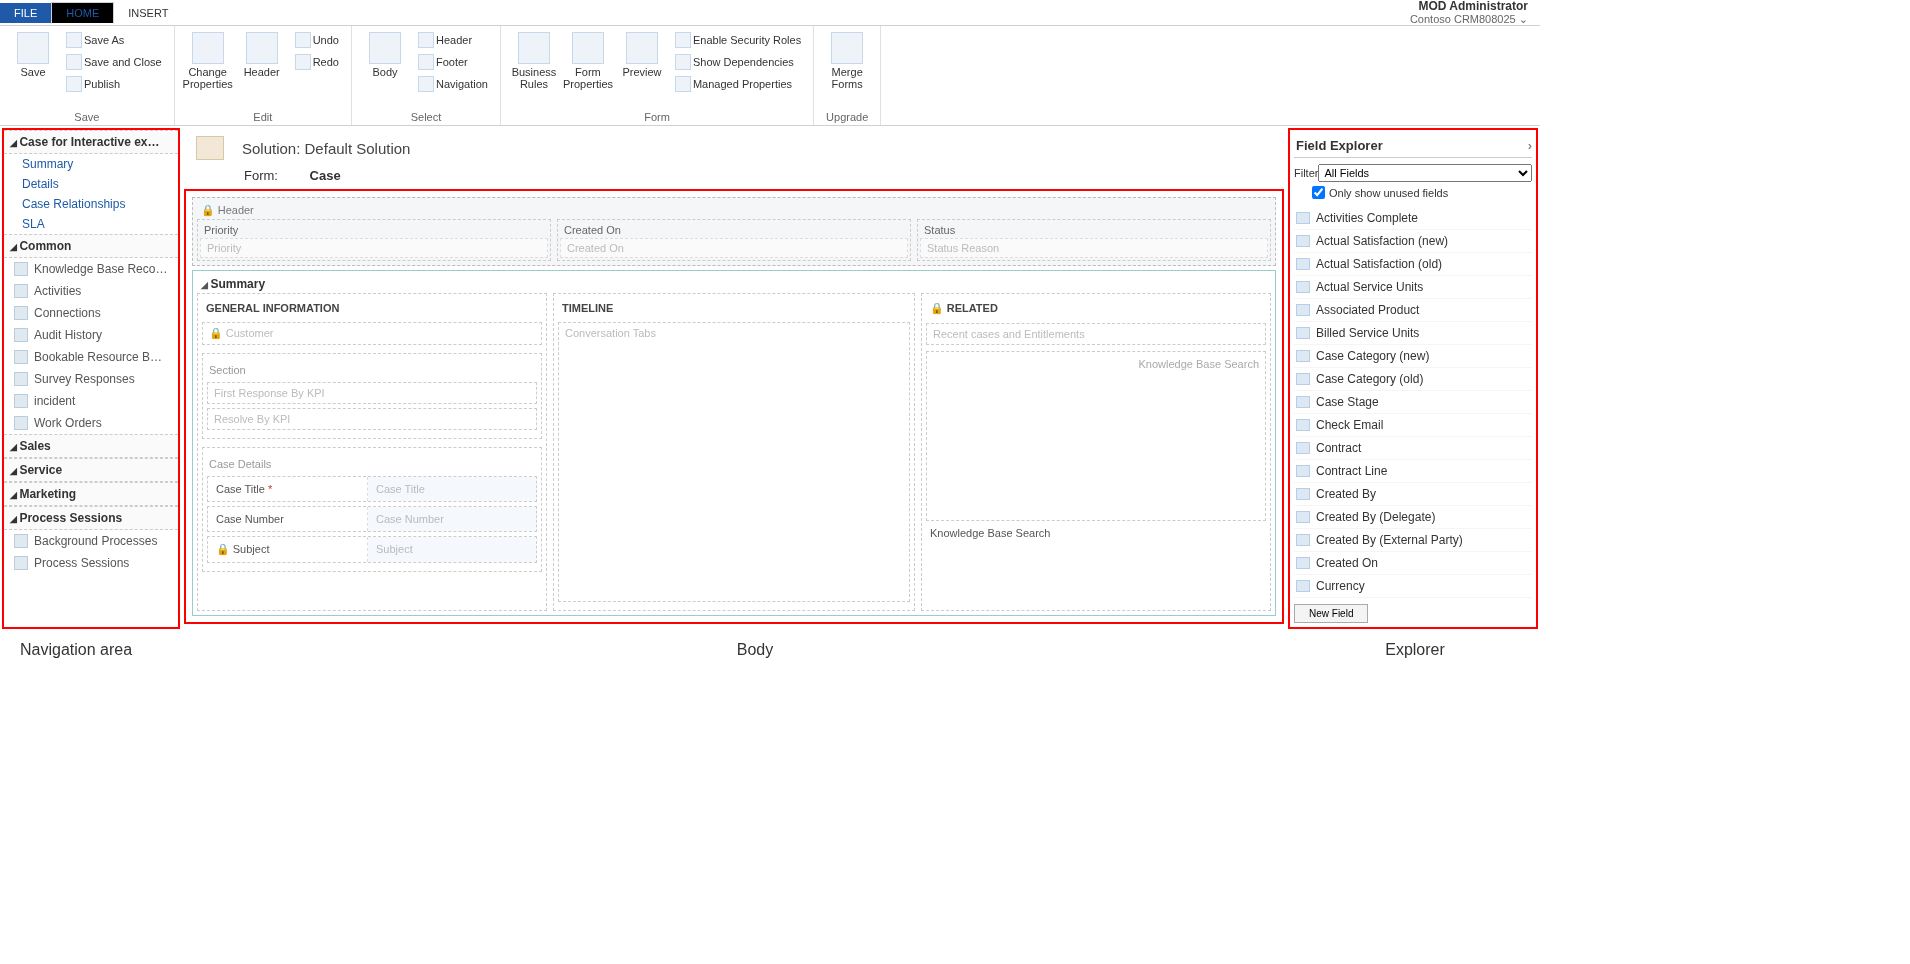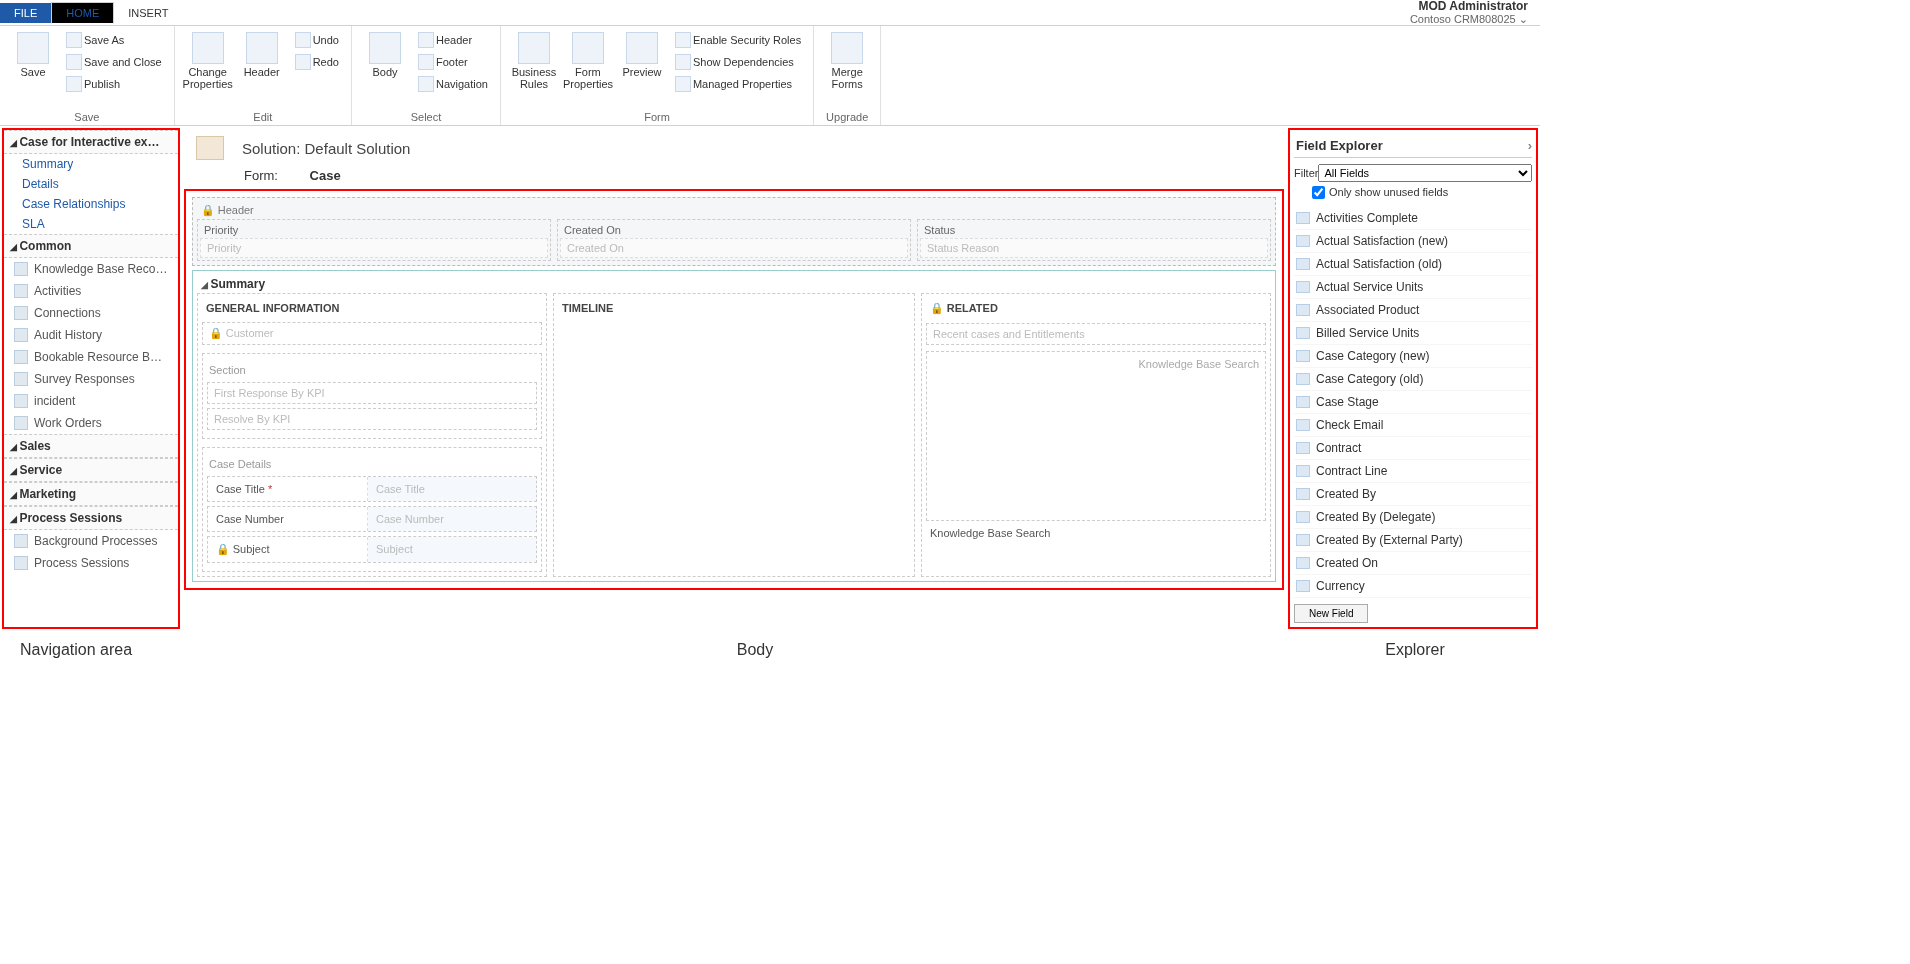--- a/index.html
+++ b/index.html
@@ -77,21 +77,21 @@
 .detail-row .df { flex: 1; padding: 6px 8px; font-size: 11px; color: #bbb; background: #f5f8fc; }
 
 .kb-box { border: 1px dashed #ccc; padding: 6px; margin-top: 6px; text-align: right; font-size: 11px; color: #aaa; height: 170px; }
 .kb-lbl { font-size: 11px; color: #555; padding: 6px 4px; }
 
 
 .exp-title { font-weight: 600; font-size: 13px; padding: 4px 2px; border-bottom: 1px solid #ccc; margin-bottom: 6px; position: relative; }
 .exp-title .chev { position: absolute; right: 0; top: 4px; color: #888; }
 .exp-filter { display: flex; align-items: center; font-size: 11px; margin-bottom: 4px; }
 .exp-filter select { flex: 1; font-size: 11px; padding: 1px; }
-.exp-chk { font-size: 11px; margin: 2px 0 8px 18px; display: flex; align-items: flex-start; gap: 4px; }
+.exp-chk { font-size: 11px; margin: 2px 0 8px 18px; display: flex; align-items: center; gap: 4px; }
 .exp-item { display: flex; align-items: center; gap: 6px; padding: 4px 2px; font-size: 12px; cursor: pointer; border-bottom: 1px solid #f5f5f5; }
 .exp-item .ic { width: 14px; height: 12px; background: #dde8f5; border: 1px solid #b8cde6; }
 .exp-btn { margin-top: 6px; padding: 3px 14px; font-size: 10px; border: 1px solid #aaa; background: #f4f4f4; cursor: pointer; }
 
 
 .bottom-labels { display: flex; padding: 10px 20px; font-size: 16px; }
 .bottom-labels div:nth-child(1) { width: 180px; }
 .bottom-labels div:nth-child(2) { flex: 1; text-align: center; }
 .bottom-labels div:nth-child(3) { width: 210px; text-align: center; }
 </style>
@@ -345,20 +345,21 @@
                     <div class="detail-row">
                       <div class="dl"><span style="color:#c33">🔒</span> Subject</div>
                       <div class="df">Subject</div>
                     </div>
                   </div>
               </div>
             </div>
 
             <div class="col col2">
               <div class="col-h">TIMELINE</div>
+              <div class="fldbox" style="height:280px;">Conversation Tabs</div>
             </div>
 
             <div class="col col3">
               <div class="col-h"><span class="lock">🔒</span><span>RELATED</span></div>
               <div class="fldbox">Recent cases and Entitlements</div>
               <div class="kb-box">Knowledge Base Search</div>
               <div class="kb-lbl">Knowledge Base Search</div>
             </div>
           </div>
         </div>

